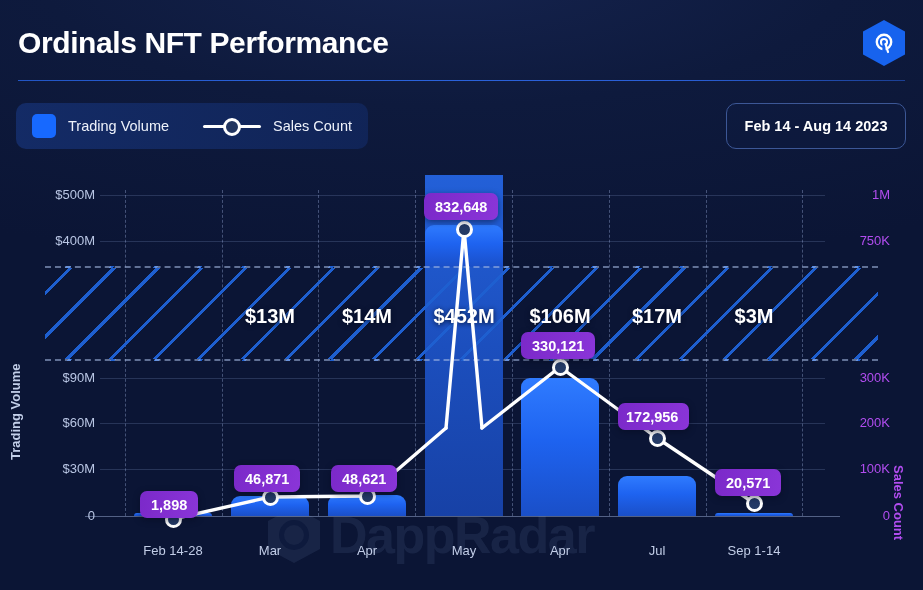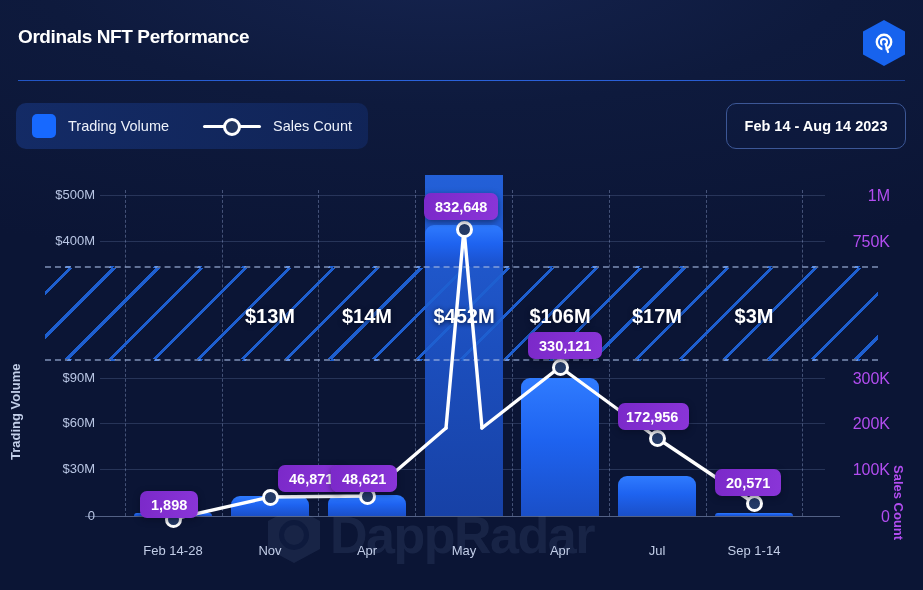--- a/index.html
+++ b/index.html
@@ -14,21 +14,21 @@
     width: 923px; height: 590px;
     position: relative;
     background:
       radial-gradient(ellipse 900px 300px at 48% -5%, #15234e 0%, #0e1a3d 45%, #0b1535 100%);
   }
 
   
   .header { position: absolute; left: 0; top: 0; width: 923px; height: 81px; }
   .title {
     position: absolute; left: 18px; top: 26px;
-    font-size: 19px; font-weight: bold; color: #ffffff;
+    font-size: 30px; font-weight: bold; color: #ffffff;
     letter-spacing: -0.4px;
   }
   .divider {
     position: absolute; left: 18px; top: 80px; width: 887px; height: 1px;
     background: linear-gradient(90deg, #2255c4 0%, #2b63dd 35%, #2a5fd6 75%, #1b3f94 100%);
   }
   .logo {
     position: absolute; right: 18px; top: 20px;
     width: 42px; height: 46px;
   }
@@ -111,21 +111,21 @@
     border-top: 2px dashed rgba(170,190,230,0.55);
     border-bottom: 2px dashed rgba(170,190,230,0.55);
   }
 
   .ytick-l {
     position: absolute; right: 0; width: 60px; text-align: right;
     font-size: 13px; color: #b9c6e4;
   }
   .ytick-r {
     position: absolute; left: 0; width: 62px; text-align: right;
-    font-size: 16px; color: #b24df0;
+    font-size: 13px; color: #b24df0;
   }
   .yaxis-title-left {
     position: absolute; left: 8px; top: 285px;
     font-size: 13px; font-weight: bold; color: #c3cfe9;
     transform: rotate(-90deg); transform-origin: left top;
     white-space: nowrap;
   }
   .yaxis-title-right {
     position: absolute; left: 906px; top: 290px;
     font-size: 13px; font-weight: bold; color: #b24df0;
@@ -285,24 +285,24 @@
 
     <div class="marker" style="left:165px; top:336px;"></div>
     <div class="marker" style="left:262px; top:314px;"></div>
     <div class="marker" style="left:359px; top:313px;"></div>
     <div class="marker" style="left:456px; top:46px;"></div>
     <div class="marker" style="left:552px; top:184px;"></div>
     <div class="marker" style="left:649px; top:255px;"></div>
     <div class="marker" style="left:746px; top:320px;"></div>
 
     <div class="pill" style="left:140px; top:316px;">1,898</div>
-    <div class="pill" style="left:234px; top:290px;margin-left:44px;">46,871</div>
+    <div class="pill" style="left:234px; top:290px;">46,871</div>
     <div class="pill" style="left:331px; top:290px;">48,621</div>
     <div class="pill" style="left:424px; top:18px;">832,648</div>
-    <div class="pill" style="left:521px; top:157px;margin-left:7px;">330,121</div>
+    <div class="pill" style="left:521px; top:157px;">330,121</div>
     <div class="pill" style="left:618px; top:228px;padding-left:8px;">172,956</div>
     <div class="pill" style="left:715px; top:294px;">20,571</div>
 
     <div class="ytick-l" style="top:12px; right:828px;">$500M</div>
     <div class="ytick-l" style="top:58px; right:828px;">$400M</div>
     <div class="ytick-l" style="top:195px; right:828px;">$90M</div>
     <div class="ytick-l" style="top:240px; right:828px;">$60M</div>
     <div class="ytick-l" style="top:286px; right:828px;">$30M</div>
     <div class="ytick-l" style="top:333px; right:828px;">0</div>
 
@@ -310,21 +310,21 @@
     <div class="ytick-r" style="top:58px; left:828px;">750K</div>
     <div class="ytick-r" style="top:195px; left:828px;">300K</div>
     <div class="ytick-r" style="top:240px; left:828px;">200K</div>
     <div class="ytick-r" style="top:286px; left:828px;">100K</div>
     <div class="ytick-r" style="top:333px; left:828px;">0</div>
 
     <div class="yaxis-title-left">Trading Volume</div>
     <div class="yaxis-title-right">Sales Count</div>
 
     <div class="xlab" style="left:103px;">Feb 14-28</div>
-    <div class="xlab" style="left:200px;">Nov</div>
+    <div class="xlab" style="left:200px;">Mar</div>
     <div class="xlab" style="left:297px;">Apr</div>
     <div class="xlab" style="left:394px;">May</div>
     <div class="xlab" style="left:490px;">Apr</div>
     <div class="xlab" style="left:587px;">Jul</div>
     <div class="xlab" style="left:684px;">Sep 1-14</div>
 
   </div>
 </div>
 
 </body></html>

